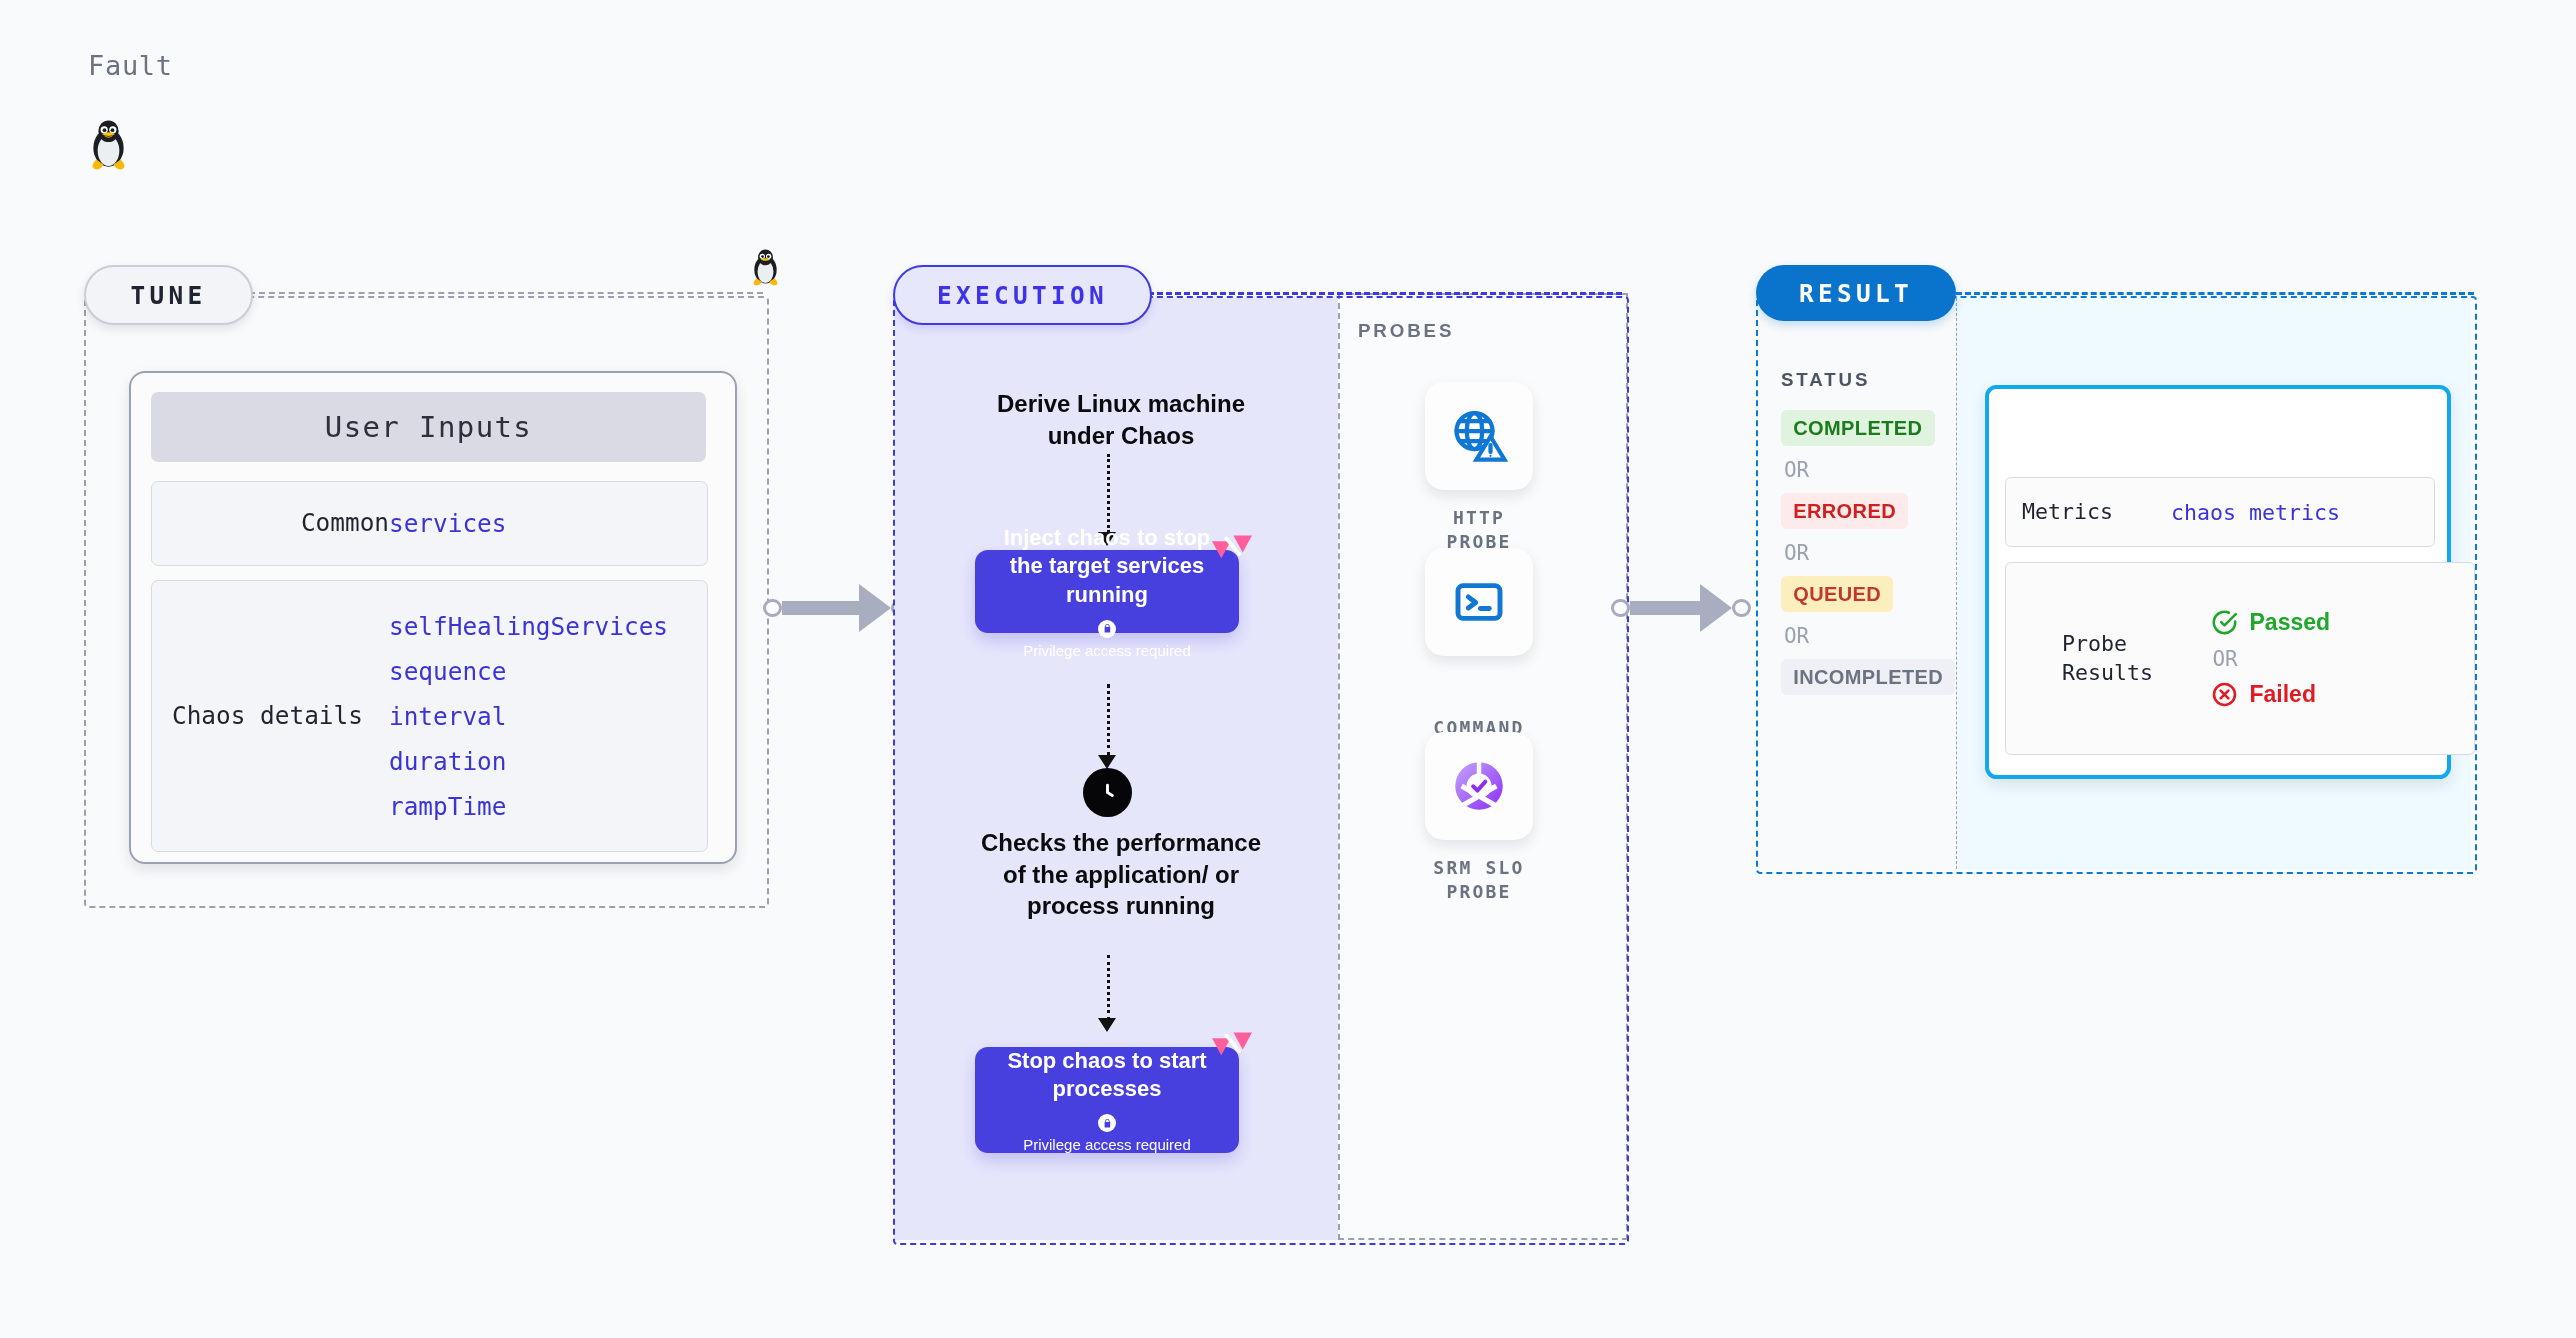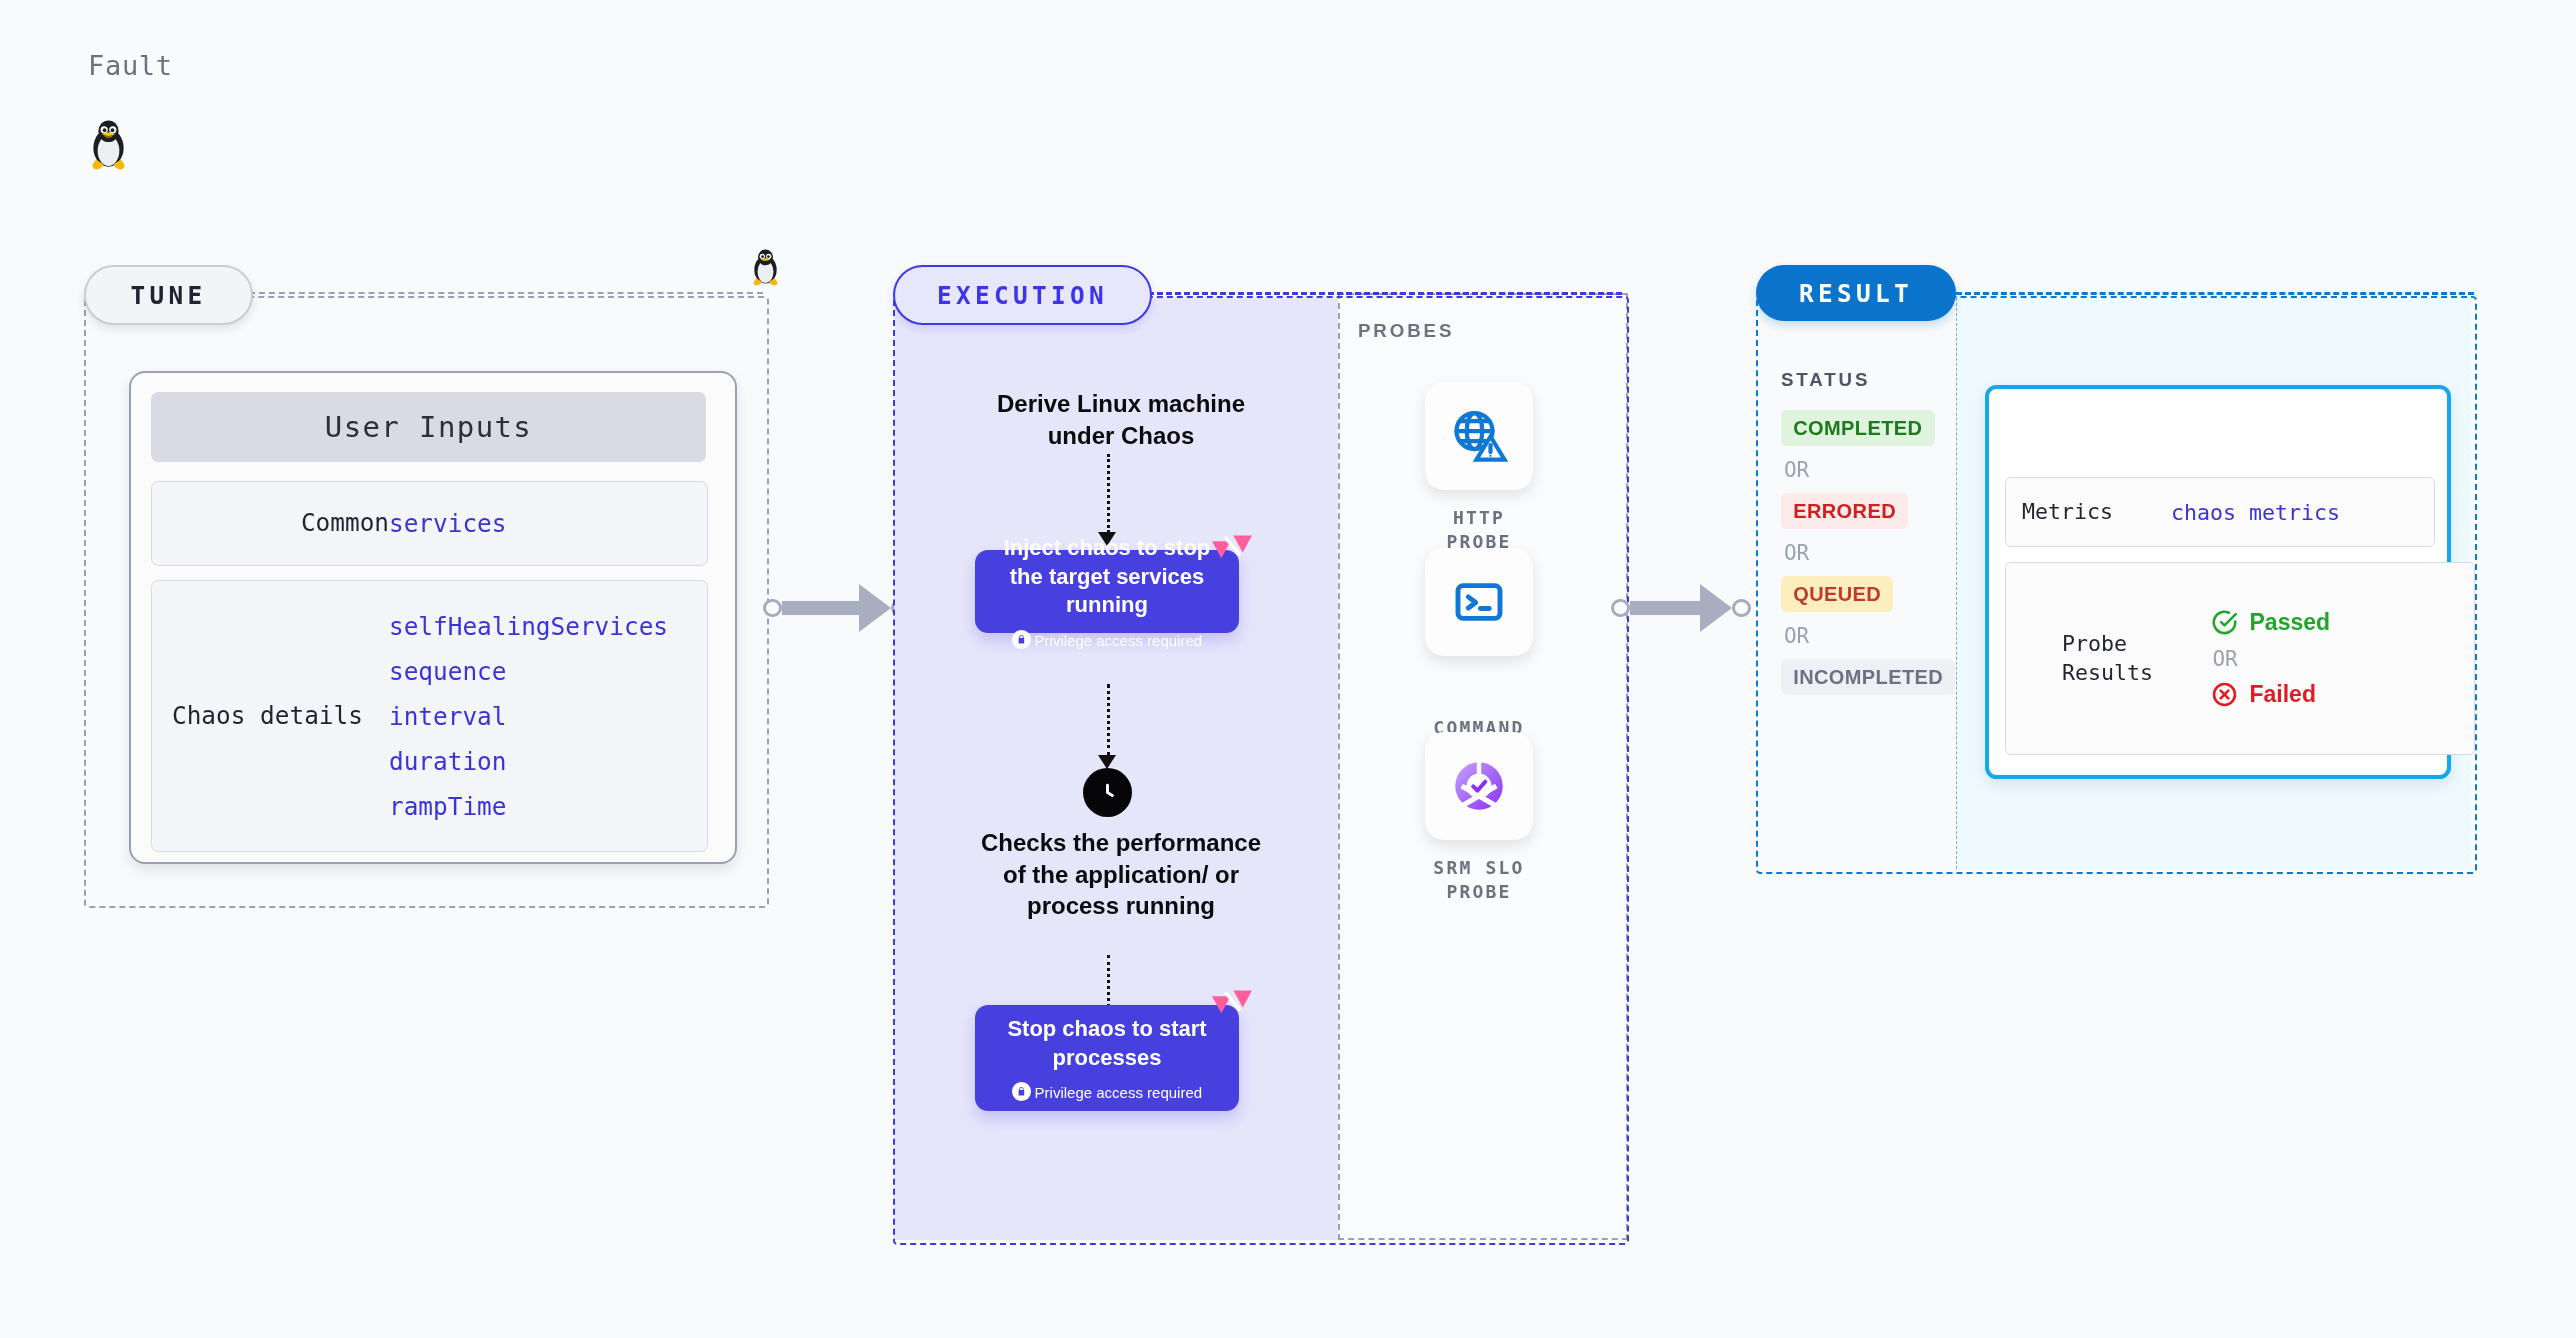--- a/index.html
+++ b/index.html
@@ -68,23 +68,23 @@
   #dot-1{top:454px;height:79px;}
   #dot-2{top:684px;height:72px;}
   #dot-3{top:955px;height:65px;}
   .dothead{position:absolute;left:1098px;width:0;height:0;border-left:9.3px solid transparent;border-right:9.3px solid transparent;border-top:14.4px solid #111;}
   #dothead-1{top:532px;}
   #dothead-2{top:755px;}
   #dothead-3{top:1018px;}
 
   .chaos-card{position:absolute;left:975px;width:264px;border-radius:13px;background:#4740df;box-shadow:0 7.2px 16px rgba(71,64,223,.22);display:flex;flex-direction:column;align-items:center;justify-content:center;padding:16px 11.5px;box-sizing:border-box;}
   #chaos-card-1{top:550px;height:83px;}
-  #chaos-card-2{top:1005px;height:106px;}
+  #chaos-card-2{top:1047px;height:106px;}
   .chaos-title{color:#fff;font-size:22px;font-weight:bold;text-align:center;line-height:1.3;}
-  .chaos-sub{display:flex;align-items:flex-end;gap:4px;margin-top:10px;color:#fff;font-size:15px;}
+  .chaos-sub{display:flex;align-items:center;gap:4px;margin-top:10px;color:#fff;font-size:15px;flex-direction:column;}
   .lock-badge{width:18.7px;height:18.7px;border-radius:50%;background:#fff;display:flex;align-items:center;justify-content:center;flex:none;}
   .harness-mark{position:absolute;right:-16px;top:-16px;width:46px;height:40px;}
 
   #clock-icon{position:absolute;left:1083px;top:768px;width:49px;height:49px;border-radius:50%;background:#060608;display:flex;align-items:center;justify-content:center;}
 
   
   #result-box{left:1756px;top:296px;width:717px;height:574px;border-color:#0a7ad6;background:transparent;}
   #result-fill{left:1956px;top:298px;width:515px;height:571px;background:#eefaff;}
   #result-pill{left:1756px;top:265px;width:200px;height:56px;background:#0a74cd;border:none;color:#fff;font-size:24.4px;box-shadow:0 4.3px 10px rgba(10,116,205,.22);z-index:6;}
   #result-connector{left:1956px;top:292px;width:518px;height:0;border-top:3.6px dashed #0a7ad6;z-index:2;}

